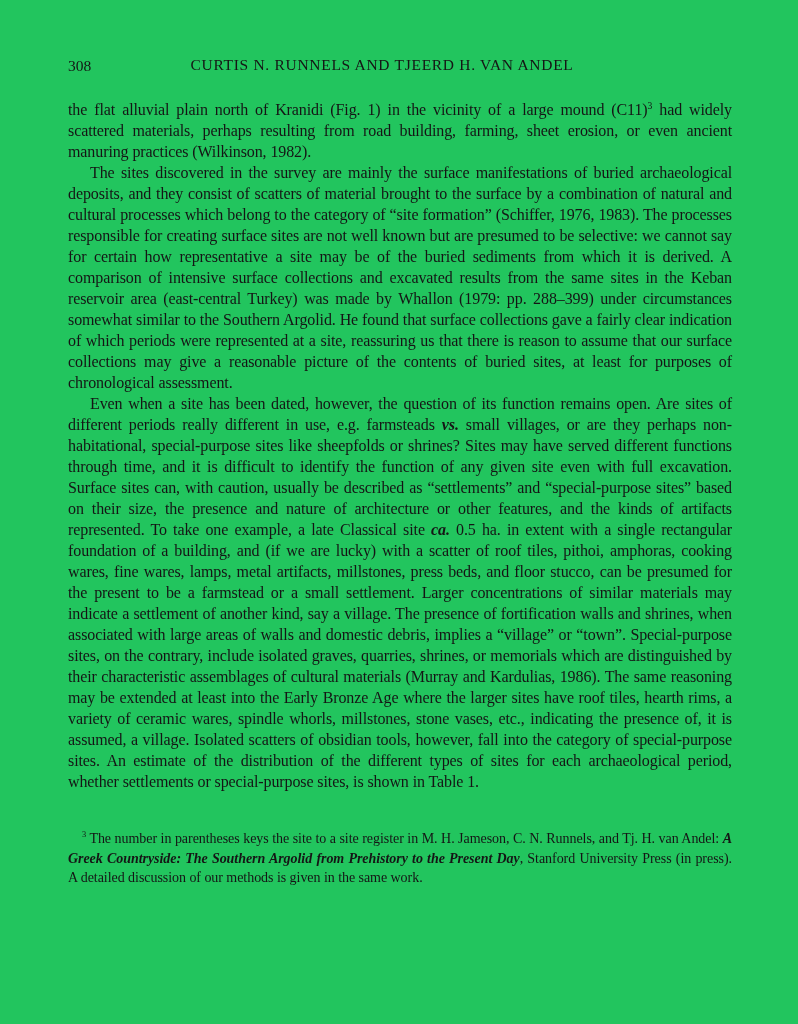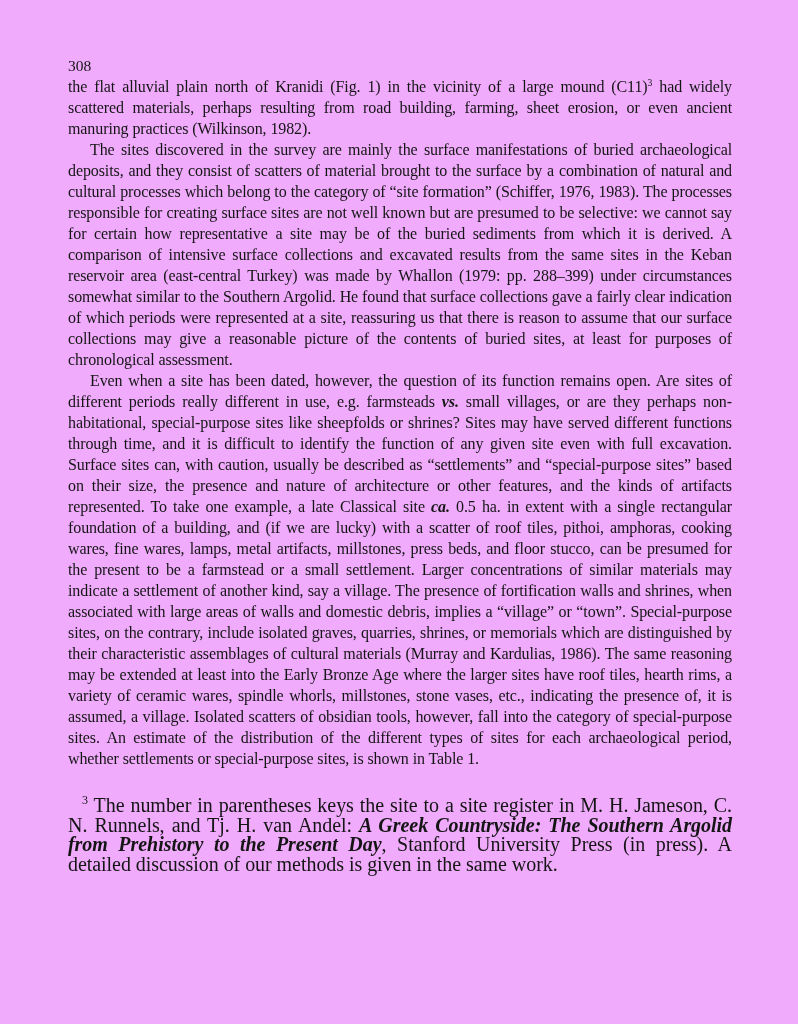--- a/index.html
+++ b/index.html
@@ -4,21 +4,21 @@
 <style>
   html, body {
     margin: 0;
     padding: 0;
     background: #ffffff;
   }
   .page {
     position: relative;
     width: 798px;
     height: 1024px;
-    background: #f0abfc;
+    background: #22c55e;
     color: #151515;
     font-family: "Liberation Serif", serif;
     overflow: hidden;
   }
   .content {
     position: absolute;
     left: 68px;
     top: 56px;
     width: 664px;
   }
@@ -35,58 +35,60 @@
   }
   .head-title {
     position: absolute;
     left: 0;
     width: 100%;
     text-align: center;
     letter-spacing: 0.7px;
     transform: translateX(-18px);
   }
   .body-text {
+    margin-top: 23px;
     font-size: 16px;
     line-height: 21px;
     text-align: justify;
     letter-spacing: -0.1px;
     hyphens: none;
   }
   .body-text p {
     margin: 0;
   }
   .body-text p.indent {
     text-indent: 22px;
   }
   sup {
     font-size: 0.6em;
     line-height: 0;
     vertical-align: super;
   }
   .footnote {
-    margin-top: 27px;
-    font-size: 20px;
+    margin-top: 37px;
+    font-size: 14px;
     line-height: 19.5px;
     text-align: justify;
     letter-spacing: -0.05px;
   }
   .footnote p {
     margin: 0;
     text-indent: 14px;
   }
   i { font-style: italic; font-weight: bold; }
 </style>
 </head>
 <body>
 
 <div class="page">
   <div class="content">
 
     <div class="running-head">
       <span class="page-num">308</span>
+      <span class="head-title">CURTIS N. RUNNELS AND TJEERD H. VAN ANDEL</span>
     </div>
 
     <div class="body-text">
       <p><span>the flat alluvial plain north of Kranidi (Fig. 1) in the vicinity of a large mound (C11)</span><sup>3</sup><span> had widely scattered materials, perhaps resulting from road building, farming, sheet erosion, or even ancient manuring practices (Wilkinson, 1982).</span></p>
       <p class="indent"><span>The sites discovered in the survey are mainly the surface manifestations of buried archaeological deposits, and they consist of scatters of material brought to the surface by a combination of natural and cultural processes which belong to the category of “site formation” (Schiffer, 1976, 1983). The processes responsible for creating surface sites are not well known but are presumed to be selective: we cannot say for certain how representative a site may be of the buried sediments from which it is derived. A comparison of intensive surface collections and excavated results from the same sites in the Keban reservoir area (east-central Turkey) was made by Whallon (1979: pp. 288–399) under circumstances somewhat similar to the Southern Argolid. He found that surface collections gave a fairly clear indication of which periods were represented at a site, reassuring us that there is reason to assume that our surface collections may give a reasonable picture of the contents of buried sites, at least for purposes of chronological assessment.</span></p>
       <p class="indent"><span>Even when a site has been dated, however, the question of its function remains open. Are sites of different periods really different in use, e.g. farmsteads </span><i>vs.</i><span> small villages, or are they perhaps non-habitational, special-purpose sites like sheepfolds or shrines? Sites may have served different functions through time, and it is difficult to identify the function of any given site even with full excavation. Surface sites can, with caution, usually be described as “settlements” and “special-purpose sites” based on their size, the presence and nature of architecture or other features, and the kinds of artifacts represented. To take one example, a late Classical site </span><i>ca.</i><span> 0.5 ha. in extent with a single rectangular foundation of a building, and (if we are lucky) with a scatter of roof tiles, pithoi, amphoras, cooking wares, fine wares, lamps, metal artifacts, millstones, press beds, and floor stucco, can be presumed for the present to be a farmstead or a small settlement. Larger concentrations of similar materials may indicate a settlement of another kind, say a village. The presence of fortification walls and shrines, when associated with large areas of walls and domestic debris, implies a “village” or “town”. Special-purpose sites, on the contrary, include isolated graves, quarries, shrines, or memorials which are distinguished by their characteristic assemblages of cultural materials (Murray and Kardulias, 1986). The same reasoning may be extended at least into the Early Bronze Age where the larger sites have roof tiles, hearth rims, a variety of ceramic wares, spindle whorls, millstones, stone vases, etc., indicating the presence of, it is assumed, a village. Isolated scatters of obsidian tools, however, fall into the category of special-purpose sites. An estimate of the distribution of the different types of sites for each archaeological period, whether settlements or special-purpose sites, is shown in Table 1.</span></p>
     </div>
 
     <div class="footnote">
       <p><sup>3</sup><span> The number in parentheses keys the site to a site register in M. H. Jameson, C. N. Runnels, and Tj. H. van Andel: </span><i>A Greek Countryside: The Southern Argolid from Prehistory to the Present Day</i><span>, Stanford University Press (in press). A detailed discussion of our methods is given in the same work.</span></p>

